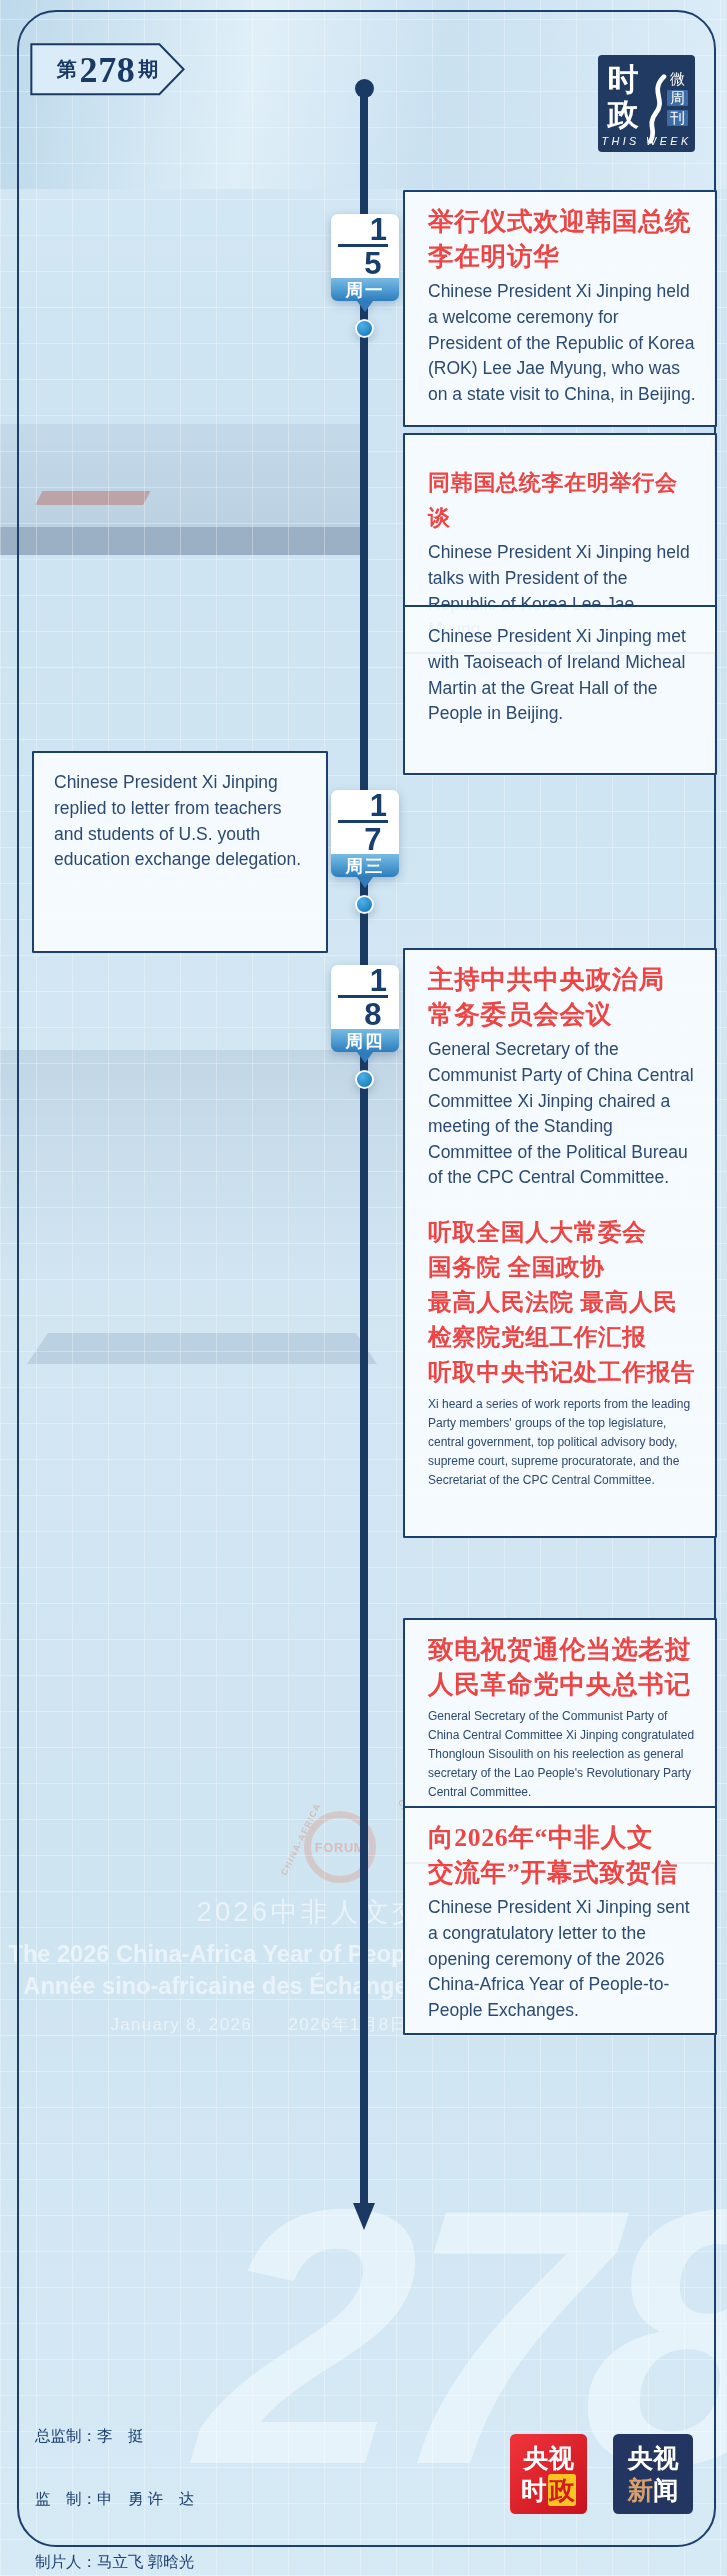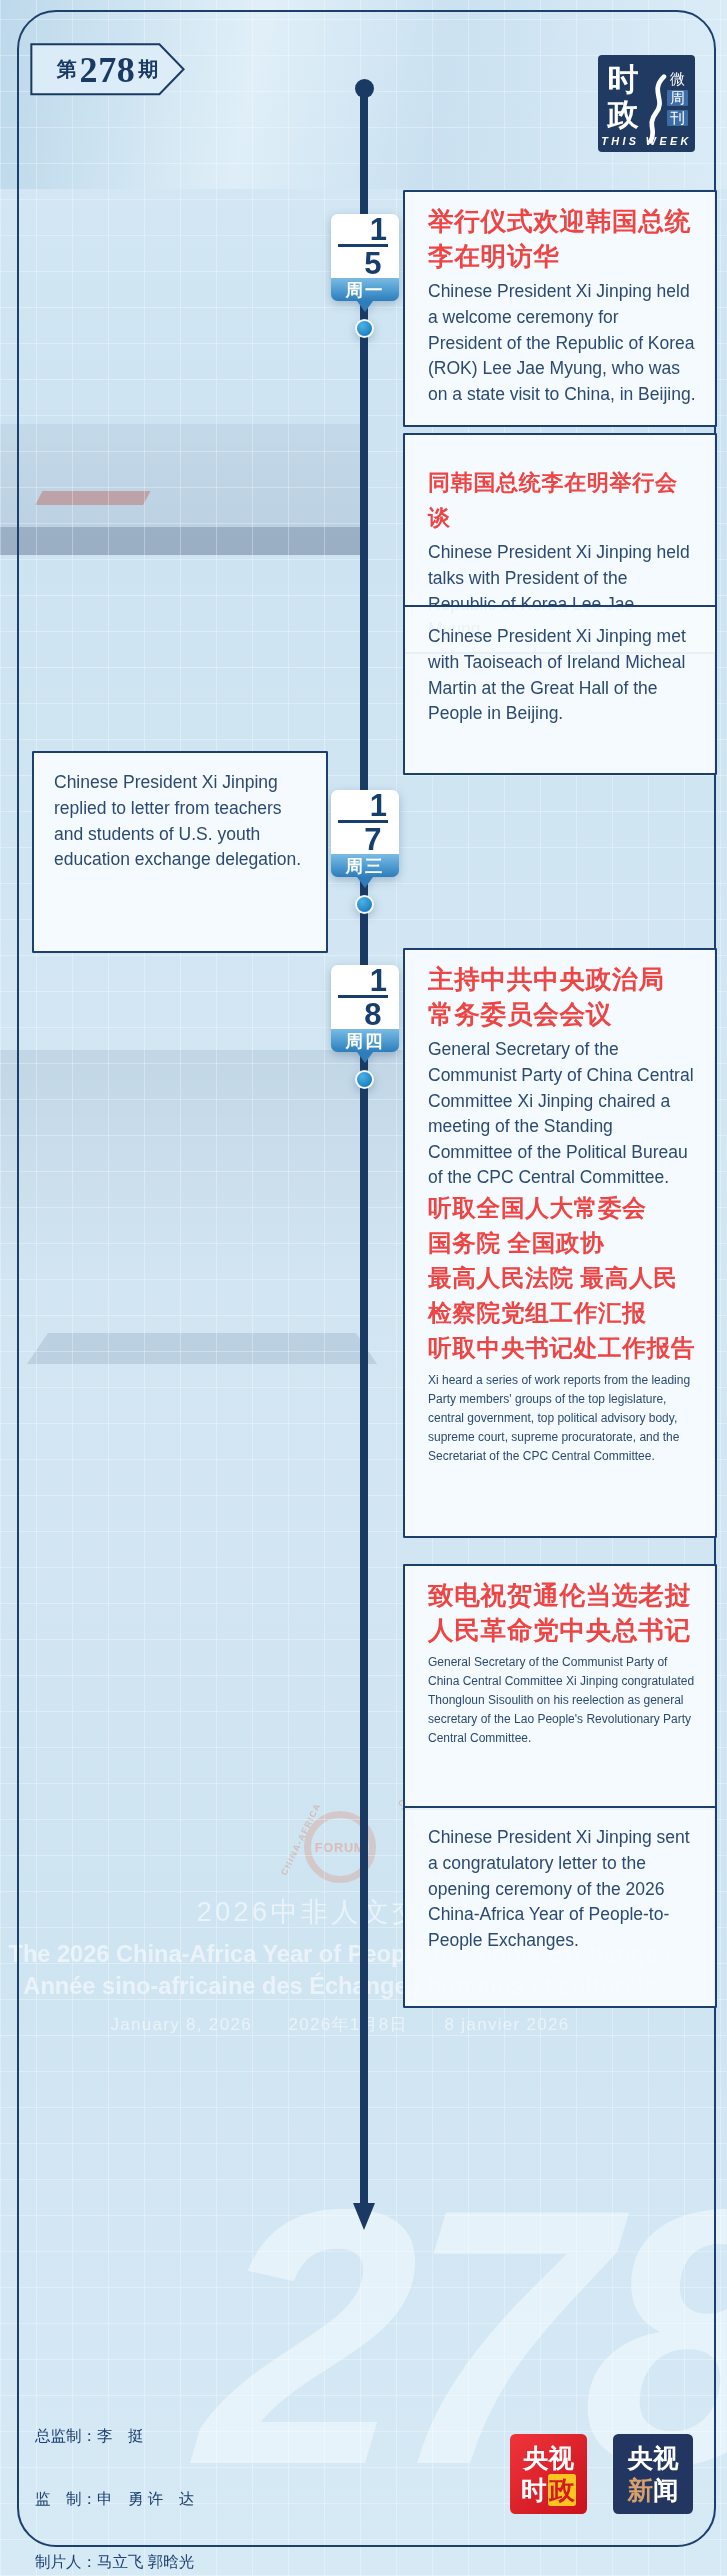--- a/index.html
+++ b/index.html
@@ -46,21 +46,21 @@
   .badge .b-small{font-size:20px;font-weight:bold;}
   .badge .b-big{font-size:36px;font-weight:bold;margin:0 2.7px;letter-spacing:0.7px;}
   
   .logo{position:absolute;left:598px;top:55px;width:97px;height:97px;background:#203a61;border-radius:4px;color:#fff;}
   .logo .main{position:absolute;left:9.4px;top:6.7px;font-family:"Liberation Serif",serif;font-weight:bold;
         font-size:31px;line-height:35px;}
   .logo .col{position:absolute;right:6.7px;top:16px;width:21.5px;text-align:center;font-size:15px;line-height:16px;}
   .logo .col .boxed{display:block;background:#3d6da6;margin-top:3.4px;border-radius:1.3px;}
   .logo .swoosh{position:absolute;left:39px;top:19px;}
   .logo .week{position:absolute;left:0;right:0;bottom:5.4px;text-align:center;font-style:italic;
-        font-size:10.8px;letter-spacing:3.4px;font-weight:bold;}
+        font-size:10.8px;letter-spacing:3.4px;}
   
   .tl-bar{position:absolute;left:360px;top:88px;width:8px;height:2115px;background:#1b3a63;}
   .tl-dot-top{position:absolute;left:355px;top:79px;width:19px;height:19px;border-radius:50%;background:#1b3a63;}
   .tl-arrow{position:absolute;left:353px;top:2203px;width:0;height:0;
         border-left:11.4px solid transparent;border-right:11.4px solid transparent;border-top:27px solid #1b3a63;}
   
   .marker{position:absolute;left:331px;width:68px;filter:drop-shadow(0 3.4px 4.7px rgba(23,62,102,.28));}
   .m-white{position:relative;height:64px;background:#ffffff;border-radius:6.7px 6.7px 0 0;}
   .m-num{position:absolute;right:12px;color:#173e6d;font-weight:bold;font-size:31px;line-height:31px;}
   .m-num.top{top:0;}
@@ -75,21 +75,21 @@
   
   .card{position:absolute;left:403px;width:314px;box-sizing:border-box;background:rgba(246,251,254,.95);
         border:2px solid #1d3f6c;border-radius:1.3px;padding:12px 19px 9.4px 23px;}
   .card.left{left:32px;width:296px;padding:12px 17.5px 9.4px 20px;}
   .zh{font-family:"Liberation Serif",serif;font-weight:bold;color:#ef4444;font-size:25.6px;line-height:35px;
         letter-spacing:0.7px;white-space:pre-line;}
   .zh.sm{font-size:22px;margin-top:18px;}
   .zh.mid{font-size:23.6px;}
   .en{margin:5.4px 0 0;color:#2c4a71;font-size:17.5px;line-height:25.6px;}
   .en.small{font-size:12px;line-height:19px;}
-  .entry2{margin-top:0;}
+  .entry2{margin-top:24px;}
   
   .credits{position:absolute;left:35px;top:2383px;color:#1d3f6e;font-size:15.5px;line-height:21px;white-space:pre;}
   .credits .row span{white-space:pre;}
   
   .flogo{position:absolute;top:2434px;width:77px;height:80px;border-radius:5.4px;color:#fff;
         display:flex;flex-direction:column;align-items:center;justify-content:center;
         font-weight:bold;font-size:25.6px;line-height:32px;}
   .flogo.red{left:510px;background:linear-gradient(135deg,#f0343c,#c8121c);}
   .flogo.red::before{content:"";position:absolute;left:-7.4px;top:7.4px;width:77px;height:81px;
         background:#fec520;border-radius:5.4px;z-index:-1;}
@@ -217,27 +217,29 @@
     <div class="entry2">
       <div class="zh mid">听取全国人大常委会
 国务院 全国政协
 最高人民法院 最高人民
 检察院党组工作汇报
 听取中央书记处工作报告</div>
       <p class="en small">Xi heard a series of work reports from the leading Party members' groups of the top legislature, central government, top political advisory body, supreme court, supreme procuratorate, and the Secretariat of the CPC Central Committee.</p>
     </div>
   </div>
 
-  <div class="card" style="top:1564px;min-height:246px;">
+  <div class="card" style="top:1618px;min-height:246px;">
     <div class="zh">致电祝贺通伦当选老挝
 人民革命党中央总书记</div>
     <p class="en small">General Secretary of the Communist Party of China Central Committee Xi Jinping congratulated Thongloun Sisoulith on his reelection as general secretary of the Lao People's Revolutionary Party Central Committee.</p>
   </div>
 
   <div class="card" style="top:1806px;min-height:202px;">
+    <div class="zh">向2026年“中非人文
+交流年”开幕式致贺信</div>
     <p class="en">Chinese President Xi Jinping sent a congratulatory letter to the opening ceremony of the 2026 China-Africa Year of People-to-People Exchanges.</p>
   </div>
 
   <div class="credits">
     <div class="row"><span>总监制：</span><span>李　挺</span></div>
     <div class="row"><span>监　制：</span><span>申　勇 许　达</span></div>
     <div class="row"><span>制片人：</span><span>马立飞 郭晗光</span></div>
     
     
     

